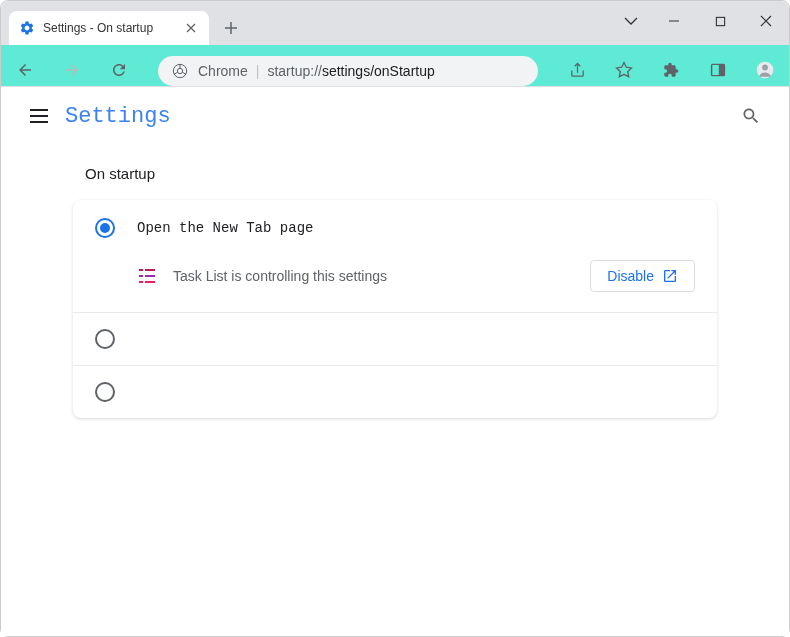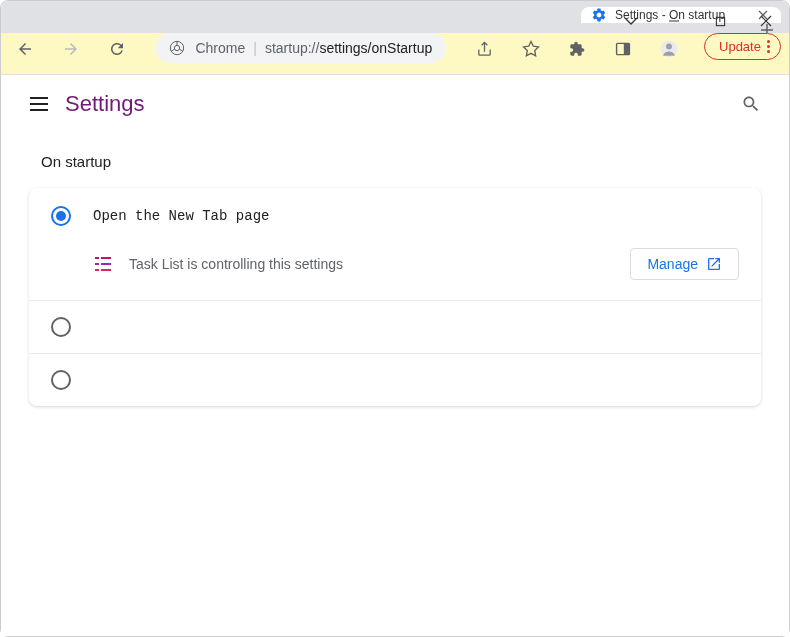--- a/index.html
+++ b/index.html
@@ -6,57 +6,57 @@
     body { width: 790px; height: 637px; background: #fff; overflow: hidden; position: relative; }
     
     .window-frame { width: 100%; height: 100%; border: 1px solid #ccc; border-radius: 8px; background: #fff; display: flex; flex-direction: column; position: relative; }
     
     
     .watermark { position: absolute; top: 0; left: 0; right: 0; bottom: 0; pointer-events: none; z-index: 0; display: flex; flex-direction: column; align-items: center; justify-content: center; padding-top: 100px; }
     .watermark-text { font-size: 160px; font-weight: bold; color: rgba(200,200,200,0.15); line-height: 0.9; font-style: italic; letter-spacing: -5px; }
     .watermark-text2 { font-size: 100px; font-weight: bold; color: rgba(200,200,200,0.15); font-style: italic; }
     
     
-    .tab-bar { height: 32px; background: #dfe1e5; display: flex; align-items: flex-end; padding: 6px 8px 0 8px; border-radius: 8px 8px 0 0; flex-direction: column; }
+    .tab-bar { height: 44px; background: #dfe1e5; display: flex; align-items: flex-end; padding: 6px 8px 0 8px; border-radius: 8px 8px 0 0; }
     .tab { background: #fff; height: 34px; border-radius: 8px 8px 0 0; display: flex; align-items: center; padding: 0 10px; min-width: 200px; font-size: 12px; color: #333; position: relative; }
     .tab-favicon { width: 16px; height: 16px; margin-right: 8px; display: flex; align-items: center; justify-content: center; }
     .tab-close { margin-left: auto; cursor: pointer; width: 16px; height: 16px; display: flex; align-items: center; justify-content: center; color: #666; font-size: 14px; }
     .new-tab { width: 28px; height: 28px; display: flex; align-items: center; justify-content: center; color: #5f6368; cursor: pointer; margin-left: 8px; margin-bottom: 3px; font-size: 18px; }
     
     
     .window-controls { position: absolute; top: 0; right: 0; display: flex; height: 40px; align-items: center; }
     .win-ctrl { width: 46px; height: 32px; display: flex; align-items: center; justify-content: center; cursor: pointer; color: #333; }
     .win-ctrl.dropdown { width: 40px; }
     
     
-    .toolbar { height: 42px; background: #fef9c3; display: flex; align-items: flex-start; padding: 0 8px; border-bottom: 1px solid #e0e0e0; gap: 15px; }
+    .toolbar { height: 42px; background: #5eead4; display: flex; align-items: flex-end; padding: 0 8px; border-bottom: 1px solid #e0e0e0; gap: 15px; }
     .nav-btn { width: 32px; height: 32px; display: flex; align-items: center; justify-content: center; cursor: pointer; color: #5f6368; border-radius: 50%; }
     .nav-btn.disabled { color: #bbb; }
     .address-bar { flex: 1; height: 30px; background: #f1f3f4; border-radius: 15px; display: flex; align-items: center; padding: 0 14px; margin: 0 8px; font-size: 14px; }
     .address-icon { margin-right: 10px; display: flex; }
     .address-scheme { color: #5f6368; }
     .address-host { color: #202124; }
     .toolbar-icon { width: 32px; height: 32px; display: flex; align-items: center; justify-content: center; cursor: pointer; color: #5f6368; }
     .update-btn { border: 1px solid #d93025; color: #d93025; border-radius: 16px; padding: 5px 10px 5px 14px; font-size: 13px; display: flex; align-items: center; gap: 6px; cursor: pointer; margin-left: 4px; }
     .update-dots { display: flex; flex-direction: column; gap: 2px; }
     .update-dot { width: 3px; height: 3px; background: #d93025; border-radius: 50%; }
     
     
     .content { flex: 1; background: #fff; position: relative; z-index: 1; overflow: hidden; }
     
     
     .settings-header { height: 58px; display: flex; align-items: center; padding: 0 18px; }
     .hamburger { width: 40px; height: 40px; display: flex; align-items: center; justify-content: center; cursor: pointer; }
     .hamburger-lines { display: flex; flex-direction: column; gap: 4px; }
     .hamburger-line { width: 18px; height: 2px; background: #202124; }
-    .settings-title { font-size: 22px; color: #701a75; margin-left: 6px; font-weight: 500; }
+    .settings-title { font-size: 22px; color: #3b82f6; margin-left: 6px; font-weight: 500; font-family: Liberation Mono, monospace; }
     .search-icon-btn { margin-left: auto; width: 40px; height: 40px; display: flex; align-items: center; justify-content: center; cursor: pointer; }
     
     
-    .settings-main { padding: 20px 28px; position: relative; z-index: 2; }
+    .settings-main { padding: 20px 72px; position: relative; z-index: 2; }
     .section-title { font-size: 15px; color: #202124; margin-bottom: 18px; padding-left: 12px; }
     .card { background: #fff; border-radius: 8px; box-shadow: 0 1px 2px rgba(60,64,67,0.1), 0 1px 3px 1px rgba(60,64,67,0.08); }
     .radio-row { display: flex; align-items: center; padding: 16px 22px; min-height: 48px; }
     .radio-row.with-sub { padding-bottom: 8px; }
     .radio { width: 20px; height: 20px; border: 2px solid #5f6368; border-radius: 50%; margin-right: 22px; flex-shrink: 0; display: flex; align-items: center; justify-content: center; }
     .radio.selected { border-color: #1a73e8; }
     .radio.selected::after { content: ''; width: 10px; height: 10px; background: #1a73e8; border-radius: 50%; }
     .radio-label { font-size: 14px; color: #202124; font-family: Liberation Mono, monospace; }
     .divider { height: 1px; background: #e8eaed; }
     .extension-row { display: flex; align-items: center; padding: 12px 22px 20px 64px; gap: 16px; }
@@ -171,28 +171,20 @@
           <rect x="11" y="3" width="7" height="14" fill="#5f6368"></rect>
         </svg>
     </div>
     <div class="toolbar-icon">
       <svg width="20" height="20" viewBox="0 0 24 24">
           <circle cx="12" cy="12" r="10" fill="#e8eaed"></circle>
           <circle cx="12" cy="9" r="3.5" fill="#9aa0a6"></circle>
           <path d="M5 20c1-4 5-5 7-5s6 1 7 5" fill="#9aa0a6"></path>
         </svg>
     </div>
-    <div class="update-btn">
-      <span>Update</span>
-      <span class="update-dots">
-        <span class="update-dot"></span>
-          <span class="update-dot"></span>
-          <span class="update-dot"></span>
-      </span>
-    </div>
   </div>
 
   <div class="content">
     <div class="settings-header">
       <div class="hamburger">
         <div class="hamburger-lines">
           <div class="hamburger-line"></div>
             <div class="hamburger-line"></div>
             <div class="hamburger-line"></div>
         </div>
@@ -220,21 +212,21 @@
                 <rect x="2" y="3" width="4" height="2" fill="#c2185b"></rect>
                 <rect x="8" y="3" width="10" height="2" fill="#c2185b"></rect>
                 <rect x="2" y="9" width="4" height="2" fill="#9c27b0"></rect>
                 <rect x="8" y="9" width="10" height="2" fill="#9c27b0"></rect>
                 <rect x="2" y="15" width="4" height="2" fill="#e91e63"></rect>
                 <rect x="8" y="15" width="10" height="2" fill="#e91e63"></rect>
               </svg>
           </div>
           <div class="ext-text">Task List is controlling this settings</div>
           <button class="ext-btn">
-            <span>Manage</span>
+            <span>Disable</span>
             <svg width="16" height="16" viewBox="0 0 24 24" fill="#1a73e8">
                 <path d="M19 19H5V5h7V3H5c-1.11 0-2 .9-2 2v14c0 1.1.89 2 2 2h14c1.1 0 2-.9 2-2v-7h-2v7zM14 3v2h3.59l-9.83 9.83 1.41 1.41L19 6.41V10h2V3h-7z"></path>
               </svg>
           </button>
         </div>
 
         <div class="divider"></div>
 
         <div class="radio-row">
           <div class="radio"></div>

